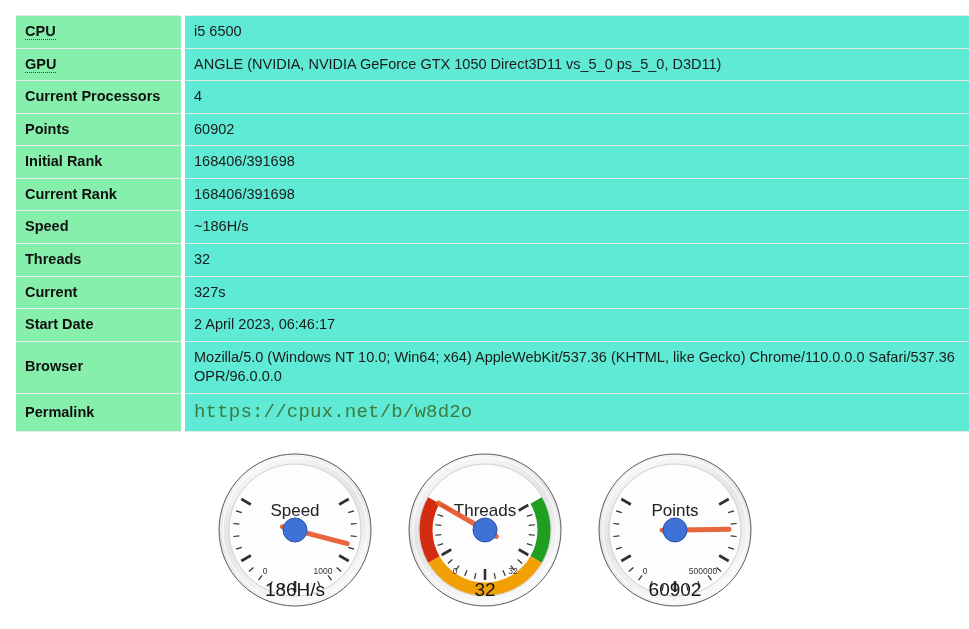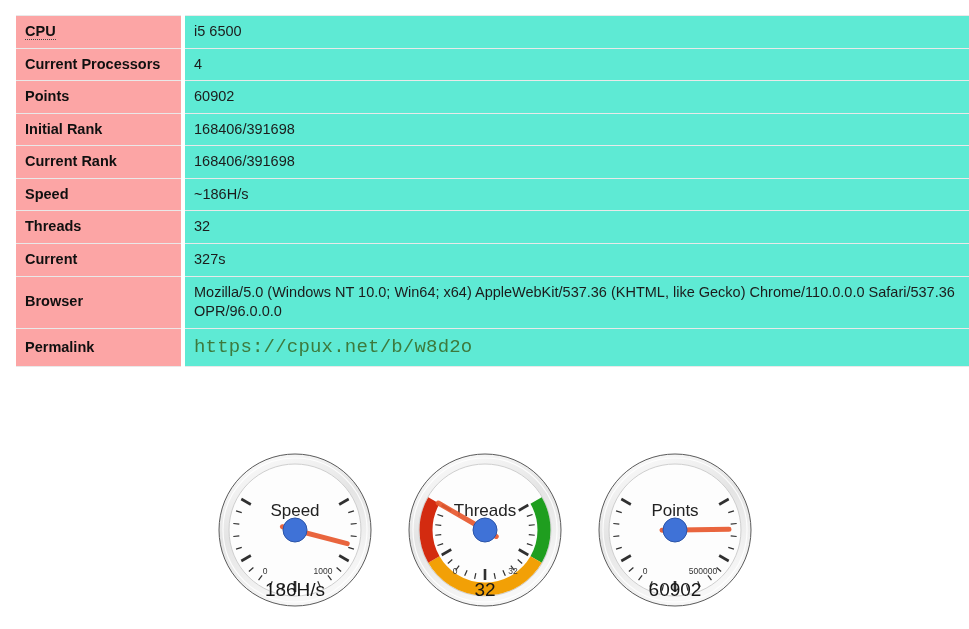--- a/index.html
+++ b/index.html
@@ -22,21 +22,21 @@
   }
   .spec-table tr{border-top:1px solid #e9e9e9;border-bottom:1px solid #e9e9e9;}
   .spec-table th,.spec-table td{
     padding:6px 8px 6px 9px;
     text-align:left;
     vertical-align:middle;
     line-height:1.35;
   }
   .spec-table th{
     width:148px;
-    background:#fca5a5;
+    background:#86efac;
     font-weight:bold;
     color:#101010;
     border-right:4px solid #ffffff;
     white-space:normal;
   }
   .spec-table td{
     background:#5eead4;
     font-weight:normal;
     color:#1c1c1c;
     word-break:break-word;
@@ -64,20 +64,24 @@
 
 <div class="page">
 
   <table class="spec-table">
     <tbody>
         <tr>
           <th><span class="abbr">CPU</span></th>
           <td>i5 6500</td>
         </tr>
         <tr>
+          <th><span class="abbr">GPU</span></th>
+          <td>ANGLE (NVIDIA, NVIDIA GeForce GTX 1050 Direct3D11 vs_5_0 ps_5_0, D3D11)</td>
+        </tr>
+        <tr>
           <th>Current Processors</th>
           <td>4</td>
         </tr>
         <tr>
           <th>Points</th>
           <td>60902</td>
         </tr>
         <tr>
           <th>Initial Rank</th>
           <td>168406/391698</td>
@@ -90,20 +94,24 @@
           <th>Speed</th>
           <td>~186H/s</td>
         </tr>
         <tr>
           <th>Threads</th>
           <td>32</td>
         </tr>
         <tr>
           <th>Current</th>
           <td>327s</td>
+        </tr>
+        <tr>
+          <th>Start Date</th>
+          <td>2 April 2023, 06:46:17</td>
         </tr>
         <tr>
           <th>Browser</th>
           <td>Mozilla/5.0 (Windows NT 10.0; Win64; x64) AppleWebKit/537.36 (KHTML, like Gecko) Chrome/110.0.0.0 Safari/537.36 OPR/96.0.0.0</td>
         </tr>
         <tr>
           <th>Permalink</th>
           <td><a class="permalink" href="#">https://cpux.net/b/w8d2o</a></td>
         </tr>
       </tbody>

